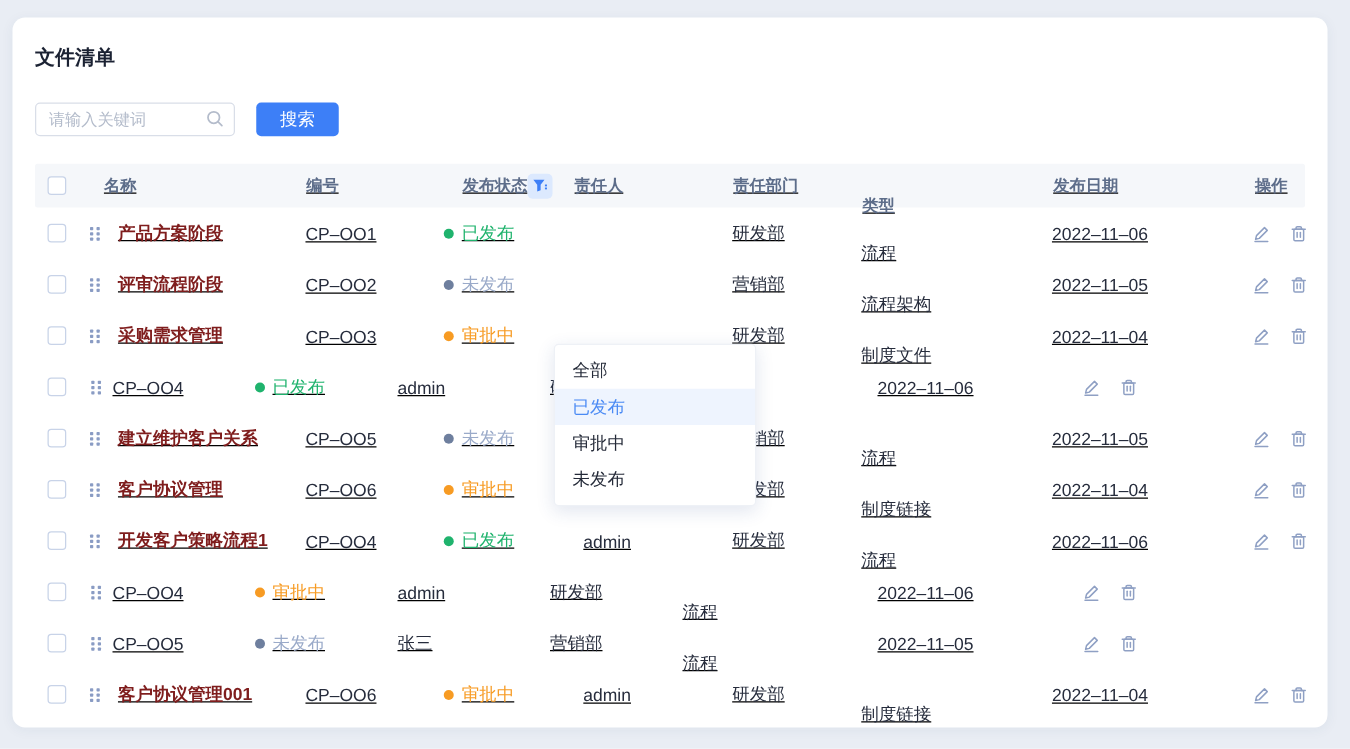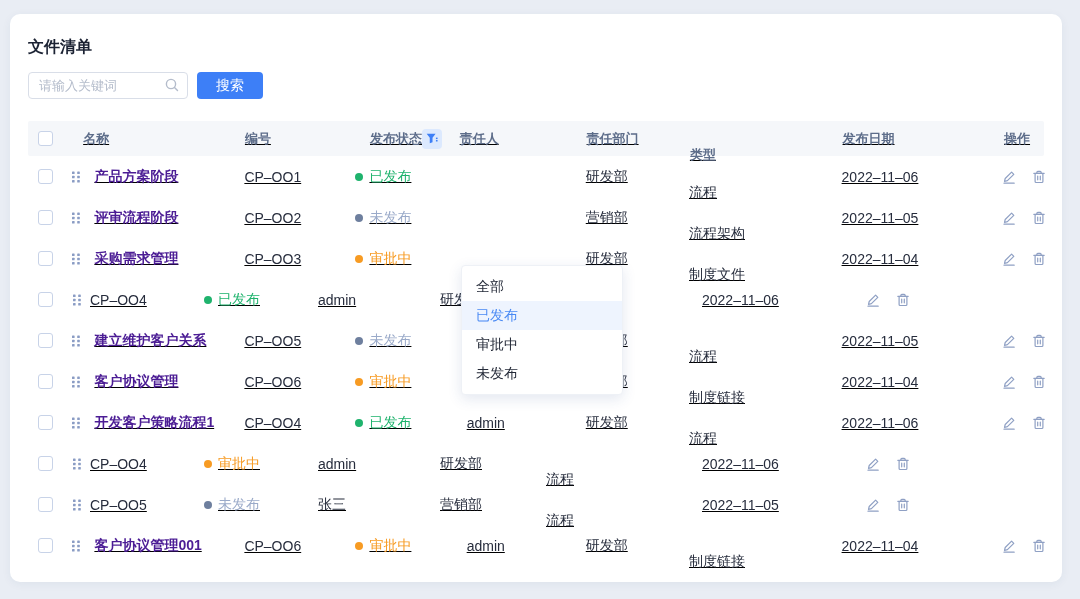--- a/index.html
+++ b/index.html
@@ -8,21 +8,21 @@
 
   .card {
     position:absolute; left:10px; top:14px; width:1052px; height:568px;
     background:#ffffff; border-radius:10px;
     box-shadow:0 2px 10px rgba(30,60,110,0.06);
     padding:0 18px;
   }
 
   .page-title { padding-top:22px; font-size:16px; font-weight:bold; color:#1b2233; line-height:22px; }
 
-  .search-row { display:flex; gap:9px; margin-top:14px; height:27px; }
+  .search-row { display:flex; gap:17px; margin-top:24px; height:27px; }
   .search-box { position:relative; width:160px; height:27px; }
   .search-box input {
     width:100%; height:100%; border:1px solid #d9dee8; border-radius:4px;
     padding:0 30px 0 10px; font-size:13px; color:#333; outline:none;
     font-family:"Liberation Sans","DejaVu Sans",sans-serif;
   }
   .search-box input::placeholder { color:#b4bccb; }
   .search-icon { position:absolute; right:8px; top:5px; width:16px; height:16px; }
   .search-btn {
     width:66px; height:27px; background:#3d7ff7; color:#fff; border:none;
@@ -35,21 +35,21 @@
     display:flex; align-items:center; height:35px; background:#f5f7fa;
     color:#5d6d8a; font-size:13px; font-weight:bold; border-radius:2px;
   }
   .trow { display:flex; align-items:center; height:41px; font-size:14px; color:#262c3c; }
 
   
   .c-check { width:34px; display:flex; align-items:center; }
   .c-check .cb { margin-left:10px; }
   .c-drag  { width:28px; display:flex; align-items:center; }
   .c-drag svg { margin-left:10px; }
-  .c-name  { width:160px; font-weight:bold; color:#4c1d95; padding-left:6px;
+  .c-name  { width:160px; font-weight:bold; color:#7f1d1d; padding-left:6px;
              white-space:nowrap; overflow:hidden; }
   .h-name  { width:188px; padding-left:22px; }
   .c-code  { width:114px; }
   .c-status{ width:106px; display:flex; align-items:center; }
   .h-status{ width:106px; padding-left:14px; display:flex; align-items:center; }
   .c-person{ width:120px; padding-left:8px; }
   .h-person{ width:120px; }
   .c-dept  { width:116px; padding-left:10px; }
   .c-type  { width:132px;margin-top:32px; }
   .c-date  { width:137px;margin-left:24px; }
@@ -70,21 +70,21 @@
   .st-approving  .st-label { color:#f79b23; }
 
   .filter-btn {
     width:20px; height:20px; background:#dce9fe; border:none; border-radius:4px;
     display:flex; align-items:center; justify-content:center; cursor:pointer;
   }
 
   .op-btn { background:none; border:none; cursor:pointer; padding:0; line-height:0; }
 
   .dropdown {
-    position:absolute; left:433px; top:144px; width:162px; z-index:5;
+    position:absolute; left:415px; top:144px; width:162px; z-index:5;
     background:#fff; border:1px solid #eef1f6; border-radius:4px;
     box-shadow:0 4px 14px rgba(40,70,140,0.13); padding:6px 0;
   }
   .dropdown .opt {
     height:29px; line-height:29px; padding-left:14px; font-size:14px;
     color:#242a38; cursor:pointer; white-space:nowrap;
   }
   .dropdown .opt.selected { color:#4a8af4; background:#eef4fe; }
 </style>
 </head>

